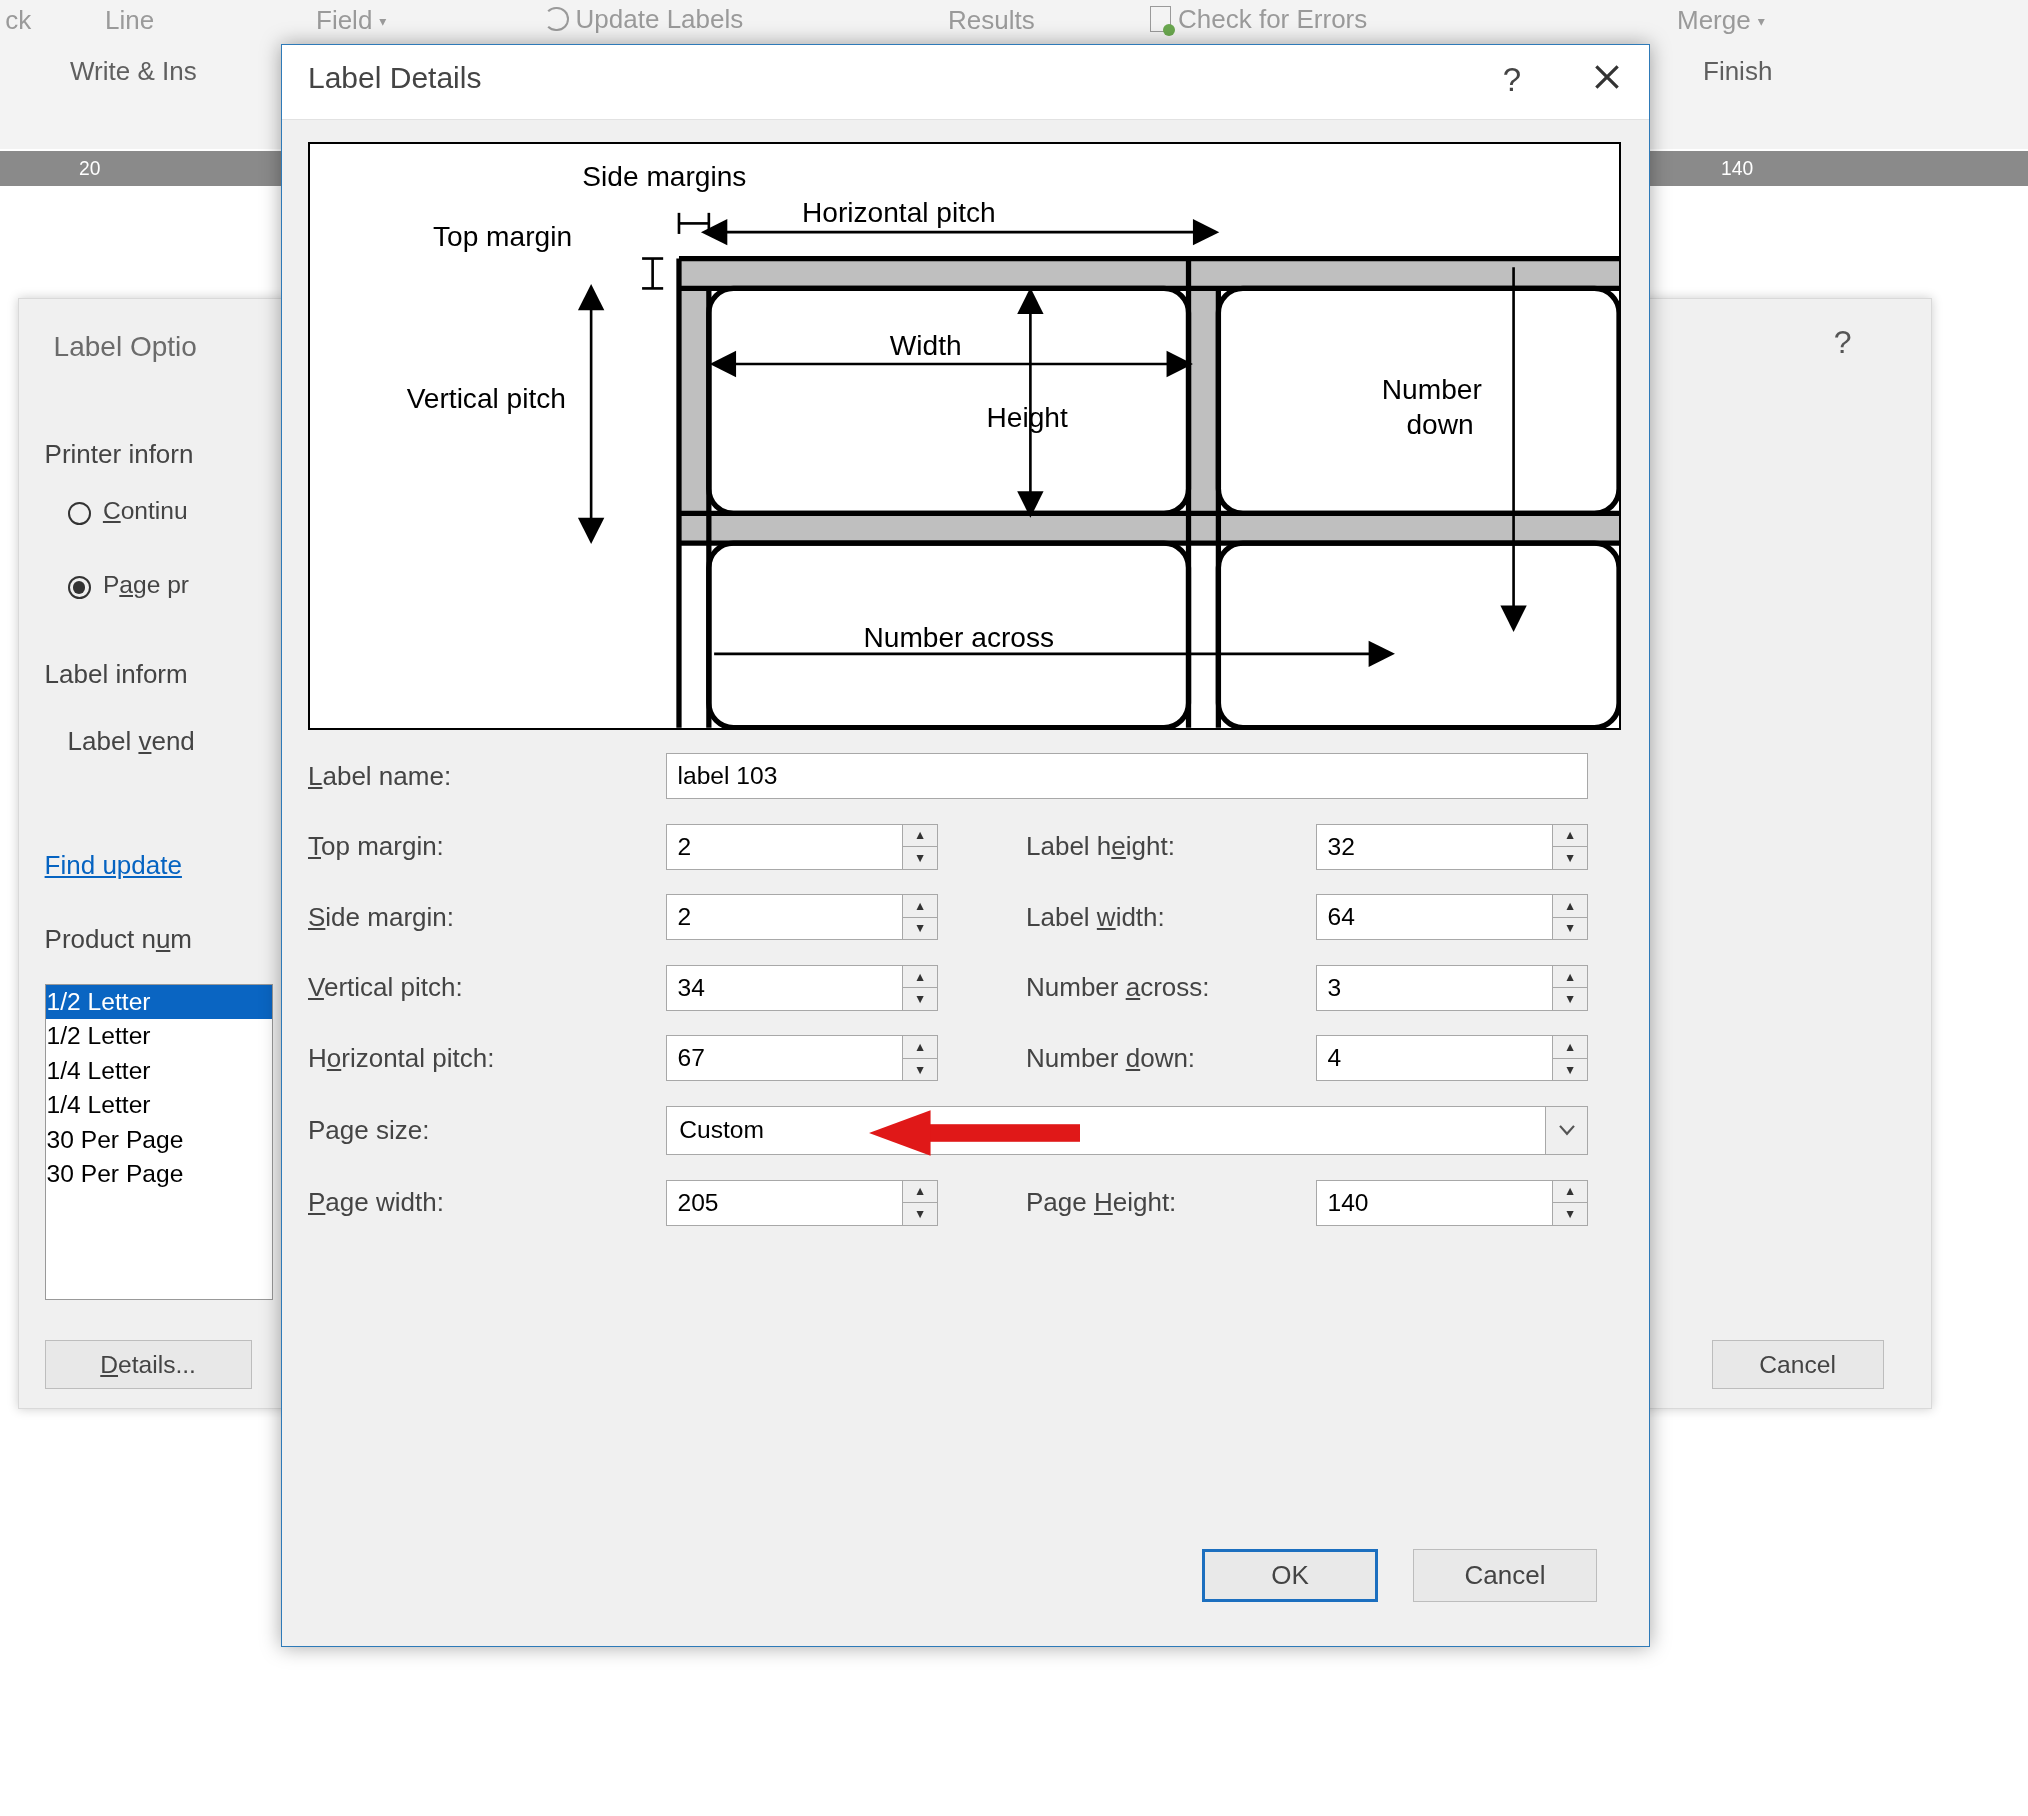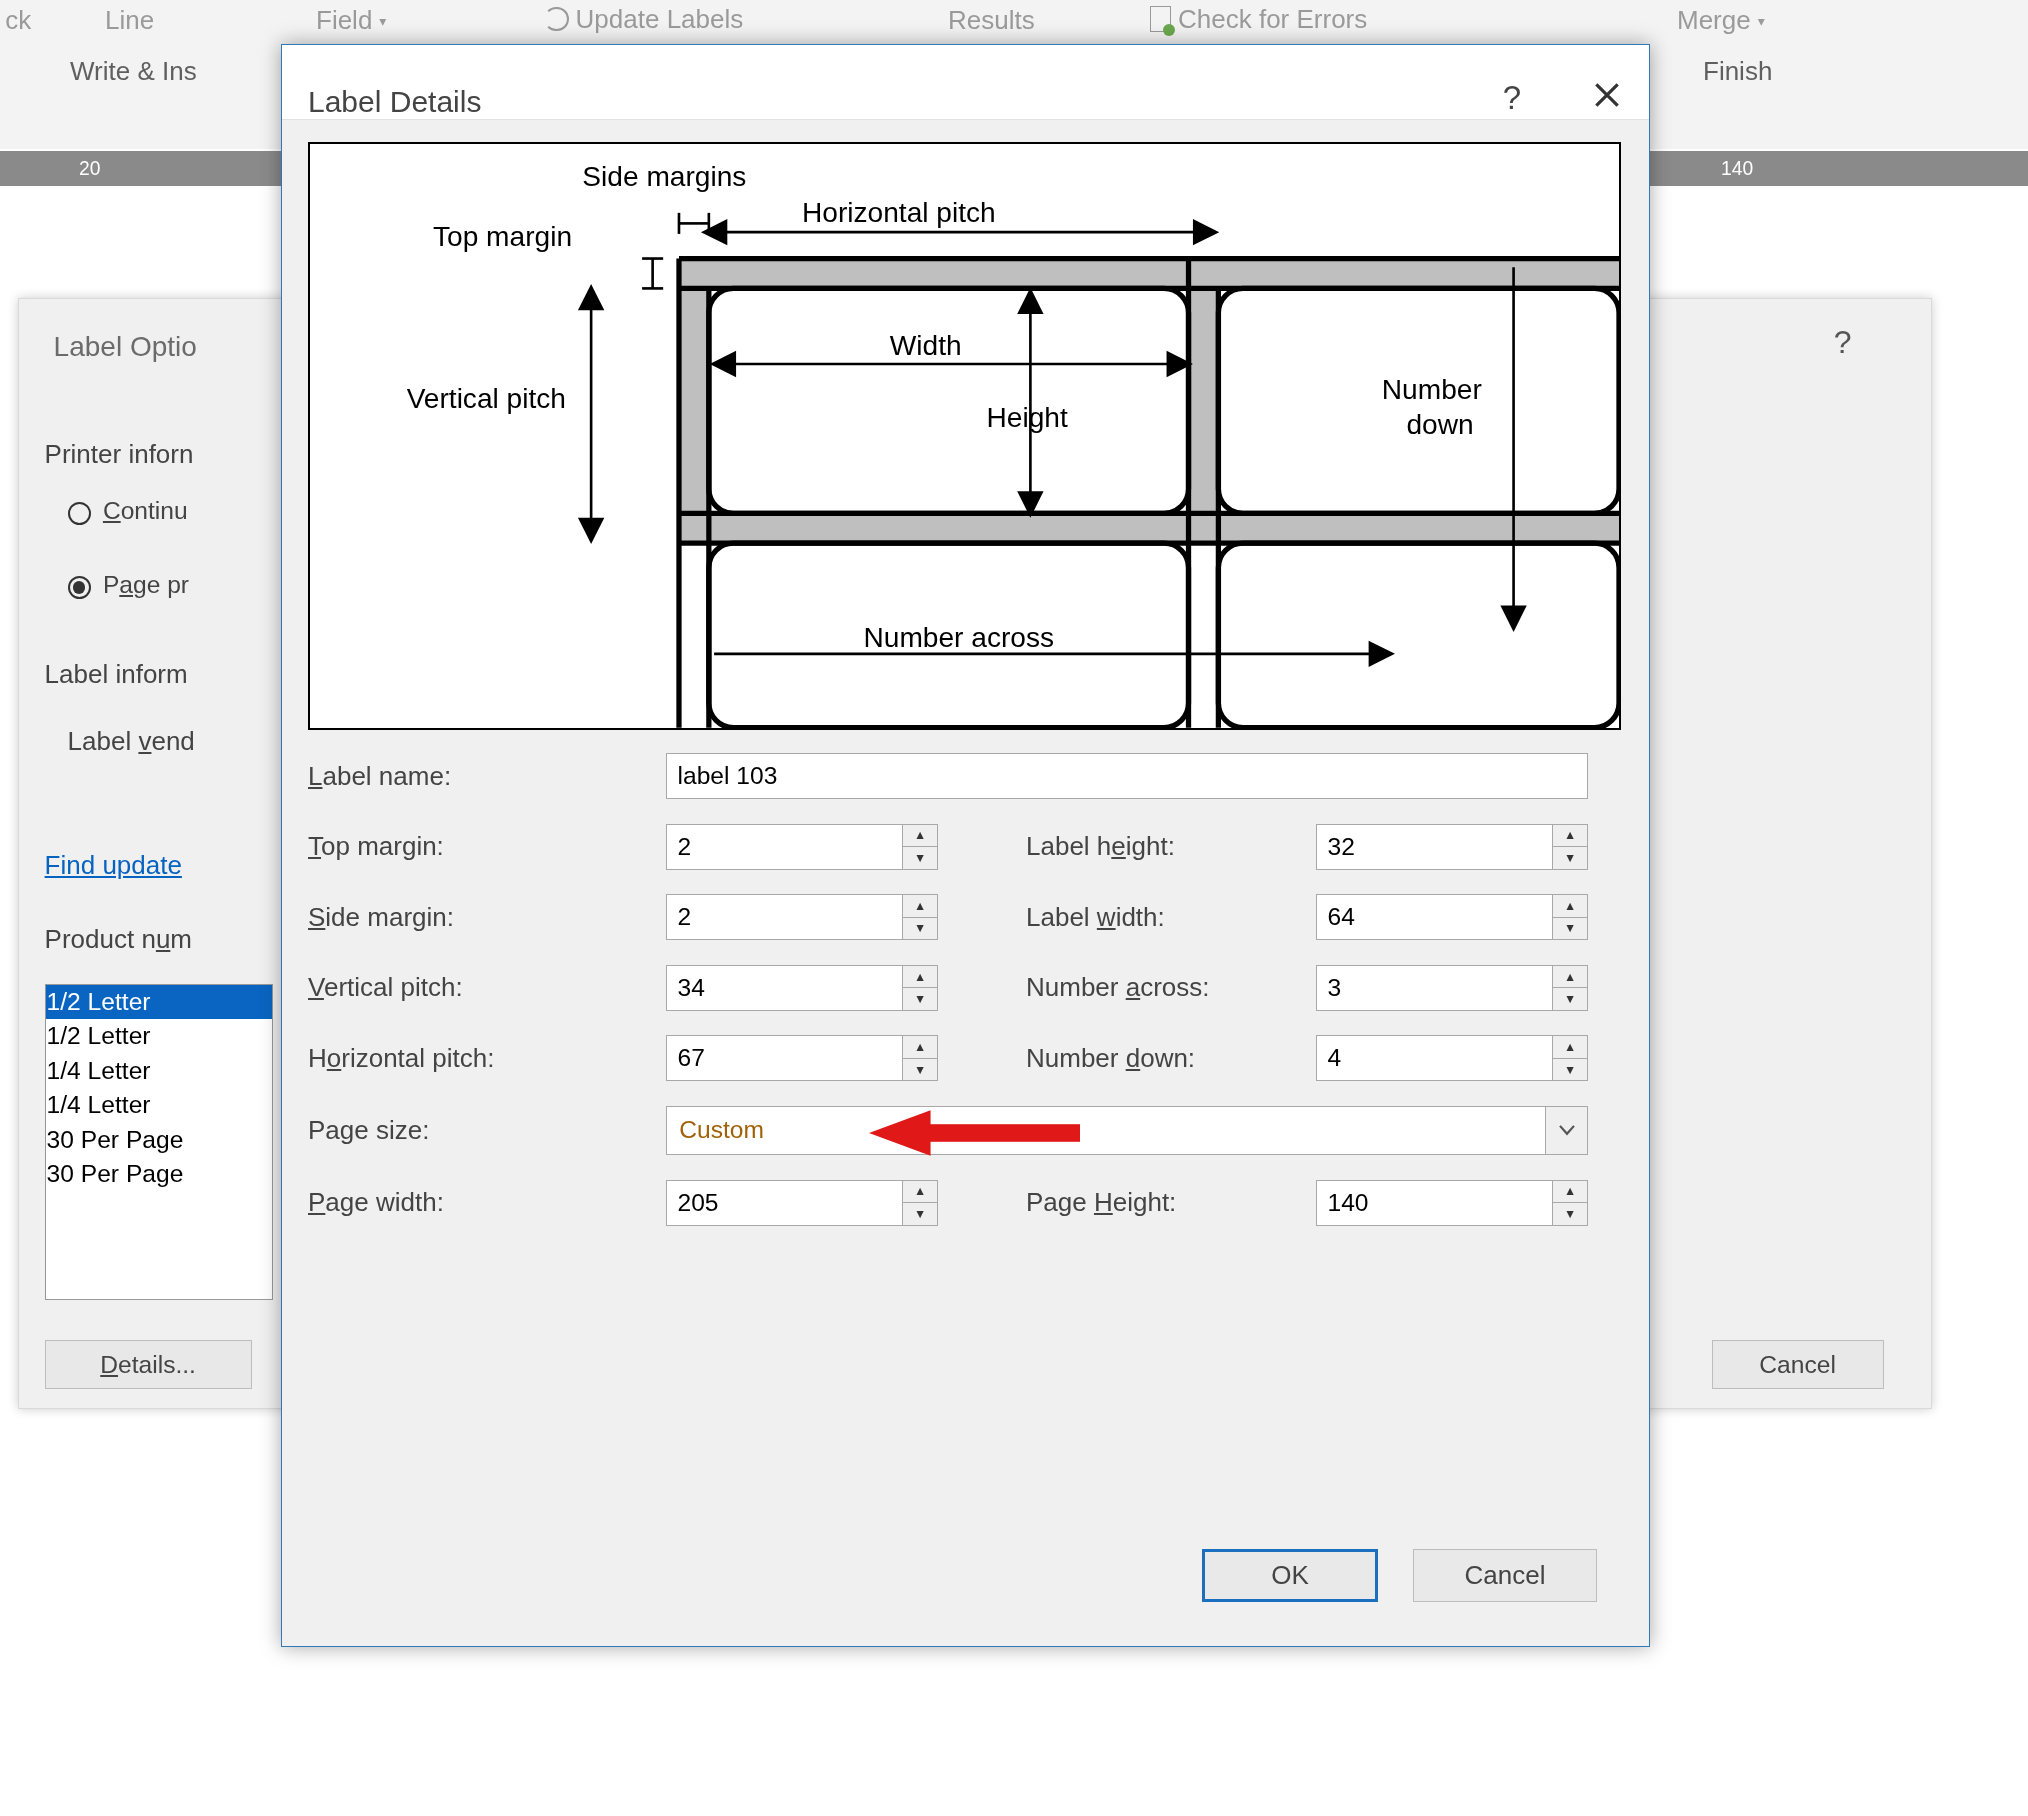--- a/index.html
+++ b/index.html
@@ -128,22 +128,22 @@
     height: 1603px;
     background: #f0f0f0;
     border: 1.8px solid #2e7ab8;
     box-shadow: 0 0 19.3px rgba(0,0,0,0.35);
   }
   .dlg-details .titlebar {
     position: relative;
     height: 75px;
     background: #fff;
     border-bottom: 1.8px solid #e2e2e2;
-    display: flex; align-items: flex-end;
-    padding: 0 26px;
+    display: flex; align-items: flex-start;
+    padding: 16px 26px;
   }
   .dlg-details .titlebar .ttl { font-size: 30px; color: #444; }
   .dlg-details .titlebar .icons { margin-left: auto; display: flex; gap: 70px; color: #444; font-size: 33px; }
   .icons .x-icon svg { width: 32px; height: 32px; }
   .icons .q-icon { font-size: 33px; }
 
   .dlg-body { position: absolute; top: 97px; left: 26px; right: 26px; bottom: 17.6px; }
   .preview-area {
     width: 1313px; height: 588px;
     background: #fff;
@@ -179,21 +179,21 @@
   }
   .num-input .spin div:first-child { border-bottom: 1.3px solid #a8a8a8; }
 
   .text-input {
     height: 46px; background:#fff; border:1.8px solid #a8a8a8;
     display:flex; align-items:center; padding-left:10.5px; font-size:24.6px; color:#000;
   }
   .dropdown {
     position: relative;
     height: 49px; background:#fff; border:1.8px solid #a8a8a8;
-    display:flex; align-items:center; padding-left:12.3px; font-size:24.6px; color:#a16207;
+    display:flex; align-items:center; padding-left:12.3px; font-size:24.6px; color:#000000;
   }
   .dropdown .dd-btn {
     position:absolute; right:0; top:0; bottom:0; width:42px;
     display:flex; align-items:center; justify-content:center;
     border-left: 1.8px solid #a8a8a8; background:#efefef; color:#333;
   }
 
   
   .red-arrow {
     position: absolute;

